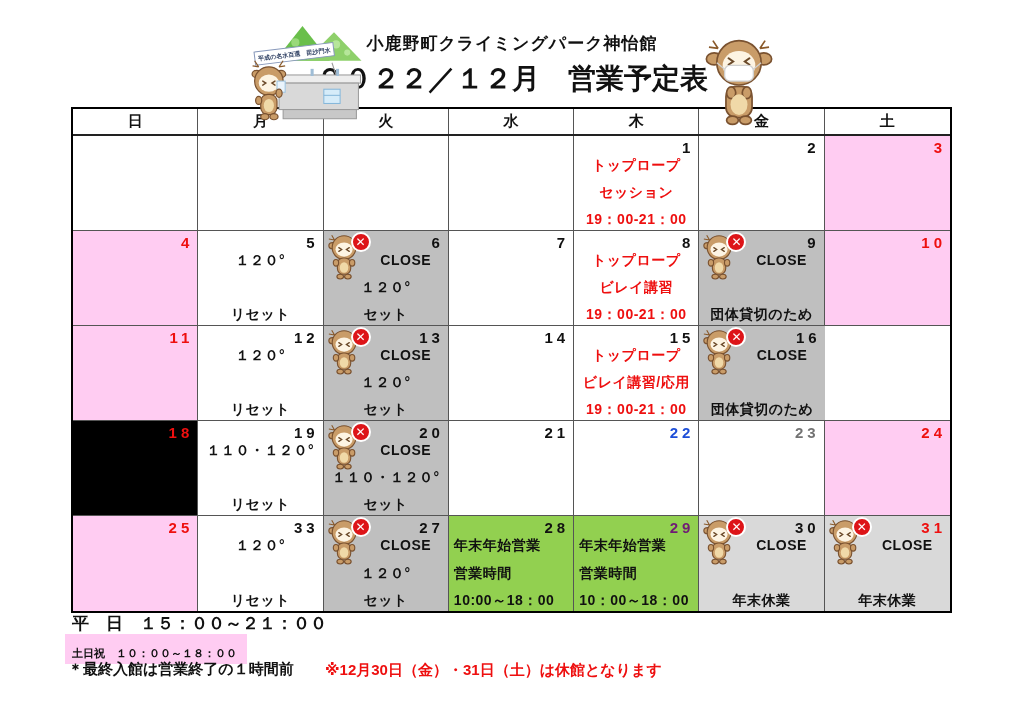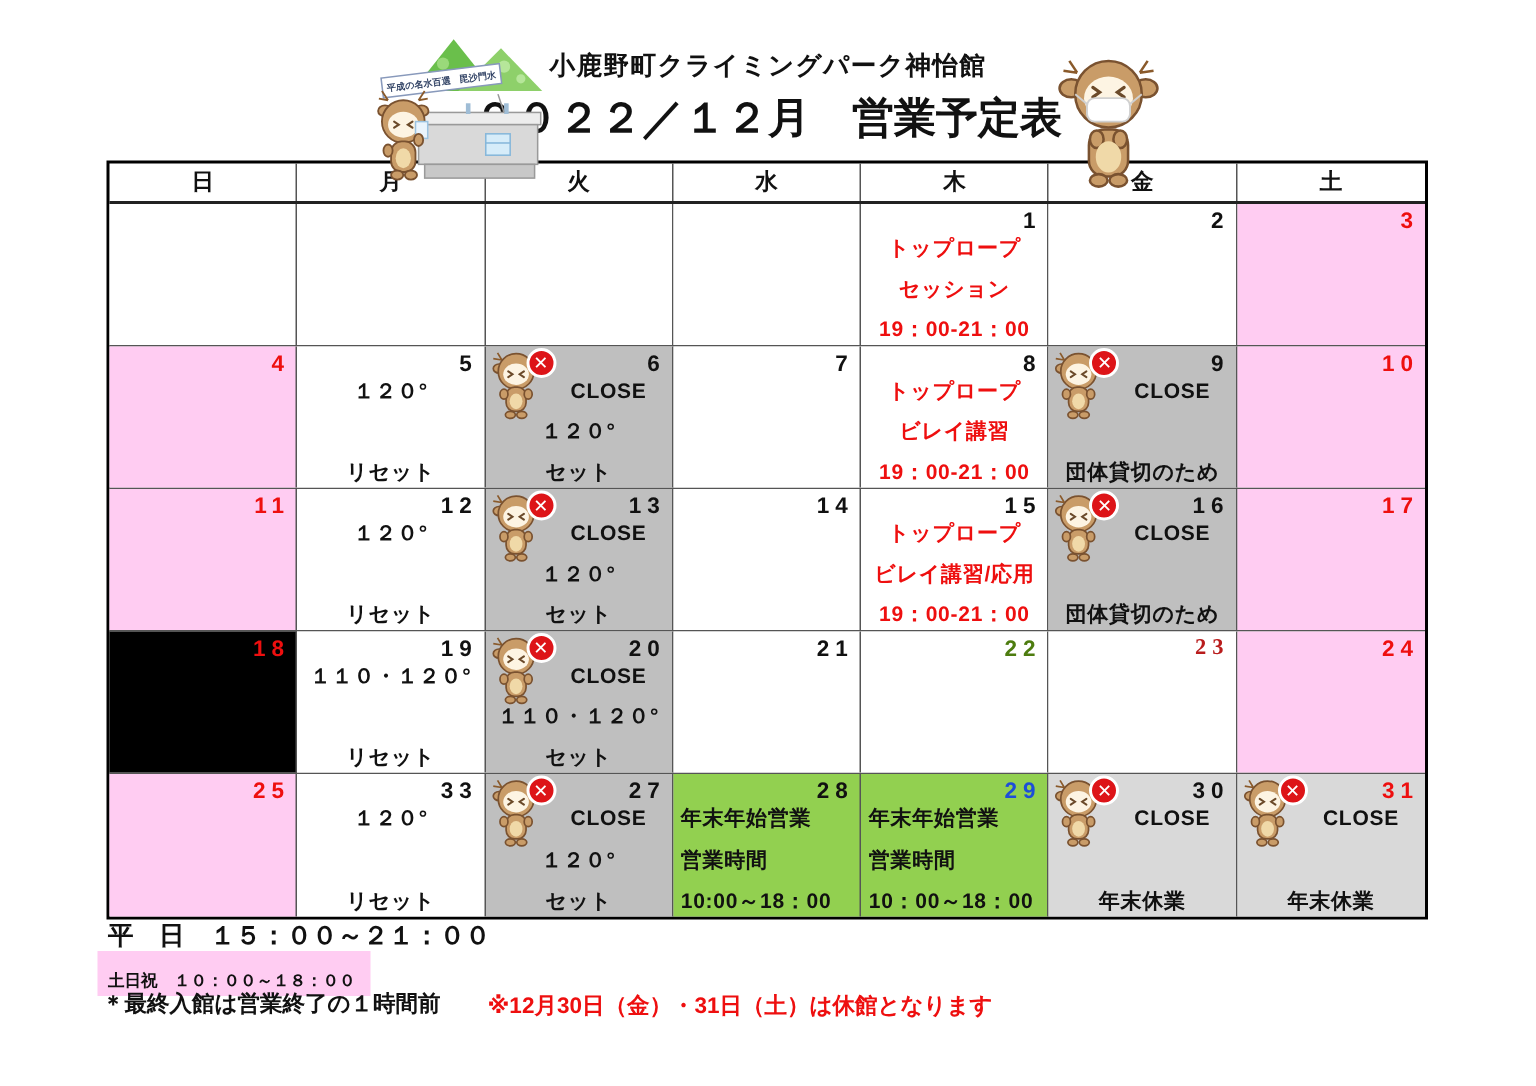--- a/index.html
+++ b/index.html
@@ -297,23 +297,20 @@
       <ellipse cx="23" cy="45.5" rx="3.5" ry="2.5"></ellipse>
     </g>
     <ellipse cx="19" cy="36" rx="4.5" ry="5.5" fill="#f0d9a8"></ellipse>
   </svg>
             <div class="x-badge">✕</div>
             <div class="lines">
               <div class="line" style="color: rgb(17, 17, 17);">CLOSE</div>
               <div class="line" style="color: rgb(17, 17, 17);">団体貸切のため</div>
             </div>
           </div>
-          <div class="cell" style="background: rgb(255, 204, 242);">
-            <span class="day" style="color: rgb(238, 15, 15);">17</span>
-          </div>
         </div>
         <div class="week-row">
           <div class="cell" style="background: #000000;">
             <span class="day" style="color: rgb(238, 15, 15);">18</span>
           </div>
           <div class="cell" style="background: rgb(255, 255, 255);">
             <span class="day" style="color: rgb(17, 17, 17);">19</span>
             <div class="lines">
               <div class="line" style="color: rgb(17, 17, 17);">１１０・１２０°</div>
               <div class="line" style="color: rgb(17, 17, 17);">リセット</div>
@@ -344,24 +341,24 @@
             <div class="lines">
               <div class="line" style="color: rgb(17, 17, 17);">CLOSE</div>
               <div class="line" style="color: rgb(17, 17, 17);">１１０・１２０°</div>
               <div class="line" style="color: rgb(17, 17, 17);">セット</div>
             </div>
           </div>
           <div class="cell" style="background: rgb(255, 255, 255);">
             <span class="day" style="color: rgb(17, 17, 17); margin-left: 16px;">21</span>
           </div>
           <div class="cell" style="background: rgb(255, 255, 255);">
-            <span class="day" style="color: #4d7c0f; text-align: right;">22</span>
-          </div>
-          <div class="cell" style="background: rgb(255, 255, 255);">
-            <span class="day" style="color: #b91c1c; font-family: Liberation Serif, serif;">23</span>
+            <span class="day" style="color: #1d4ed8; text-align: right;">22</span>
+          </div>
+          <div class="cell" style="background: rgb(255, 255, 255);">
+            <span class="day" style="color: #737373;">23</span>
           </div>
           <div class="cell" style="background: rgb(255, 204, 242);">
             <span class="day" style="color: rgb(238, 15, 15);">24</span>
           </div>
         </div>
         <div class="week-row">
           <div class="cell" style="background: rgb(255, 204, 242);">
             <span class="day" style="color: rgb(238, 15, 15);">25</span>
           </div>
           <div class="cell" style="background: rgb(255, 255, 255);">
@@ -401,21 +398,21 @@
           </div>
           <div class="cell" style="background: rgb(146, 208, 80);">
             <span class="day" style="color: rgb(17, 17, 17);">28</span>
             <div class="lines left">
               <div class="line" style="color: rgb(17, 17, 17);">年末年始営業</div>
               <div class="line" style="color: rgb(17, 17, 17);">営業時間</div>
               <div class="line" style="color: rgb(17, 17, 17);">10:00～18：00</div>
             </div>
           </div>
           <div class="cell" style="background: rgb(146, 208, 80);">
-            <span class="day" style="color: #1d4ed8;">29</span>
+            <span class="day" style="color: #701a75;">29</span>
             <div class="lines left">
               <div class="line" style="color: rgb(17, 17, 17);">年末年始営業</div>
               <div class="line" style="color: rgb(17, 17, 17);">営業時間</div>
               <div class="line" style="color: rgb(17, 17, 17);">10：00～18：00</div>
             </div>
           </div>
           <div class="cell has-mascot" style="background: rgb(217, 217, 217);">
             <span class="day" style="color: rgb(17, 17, 17);">30</span>
             <svg class="mini-mascot" viewBox="0 0 40 54">
     <g stroke="#7a5230" stroke-width="1.2" fill="#c99c68">

